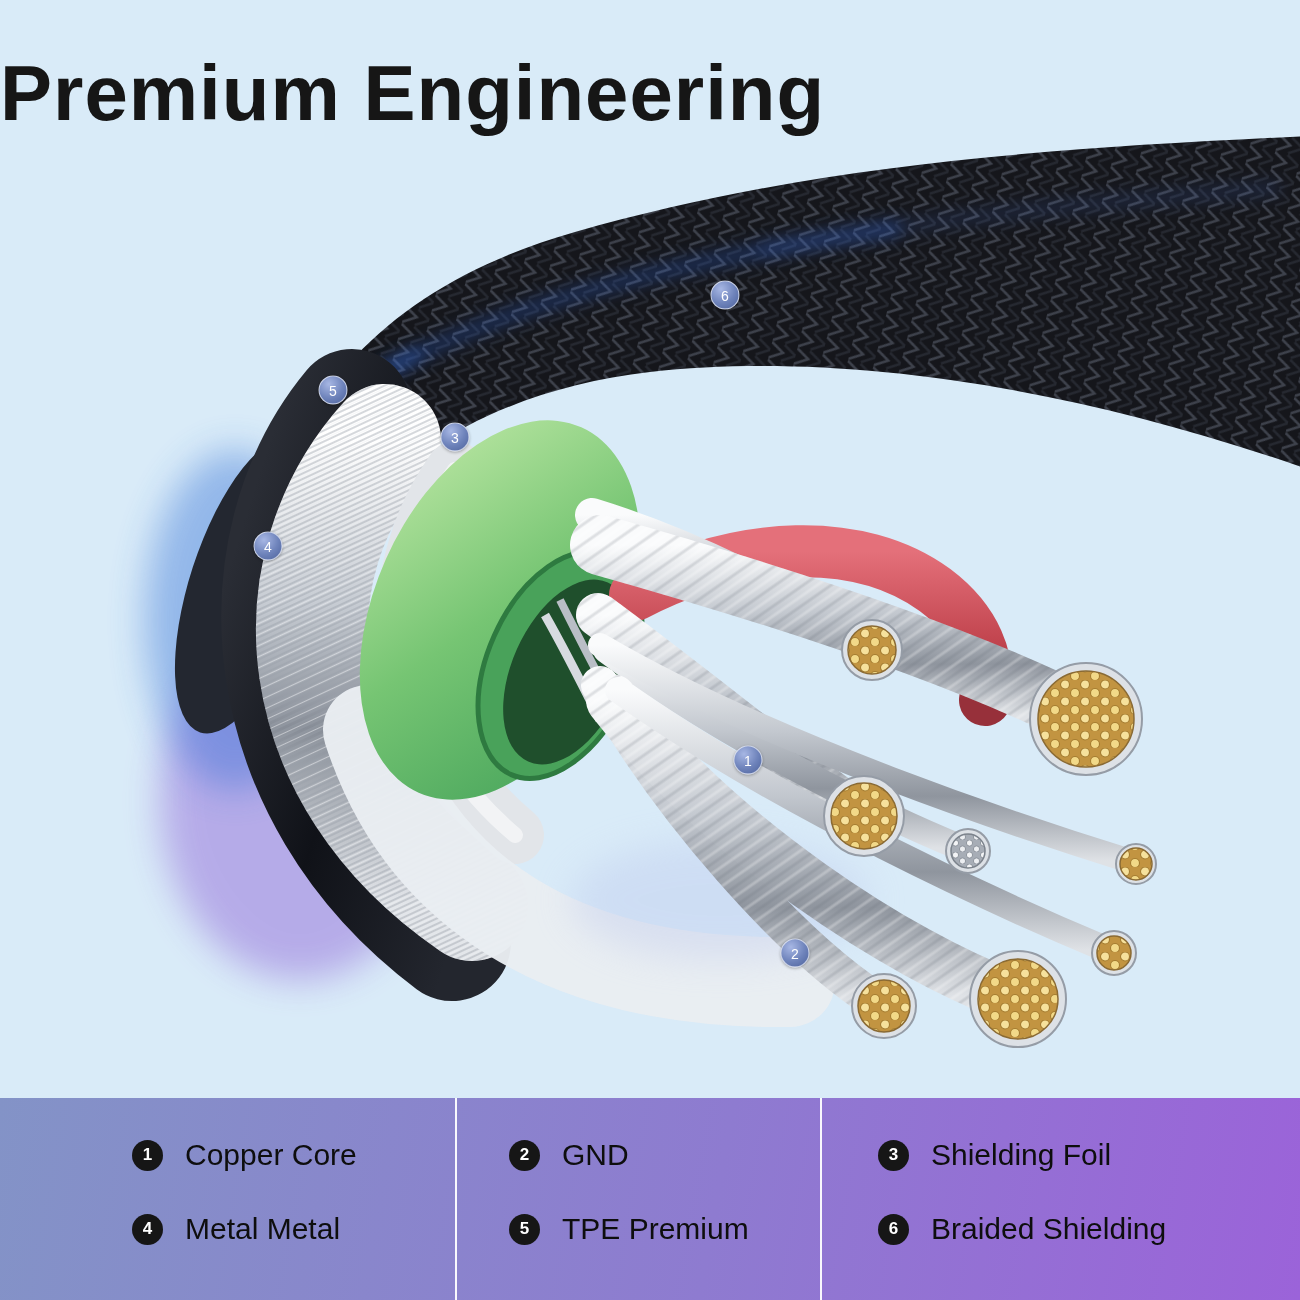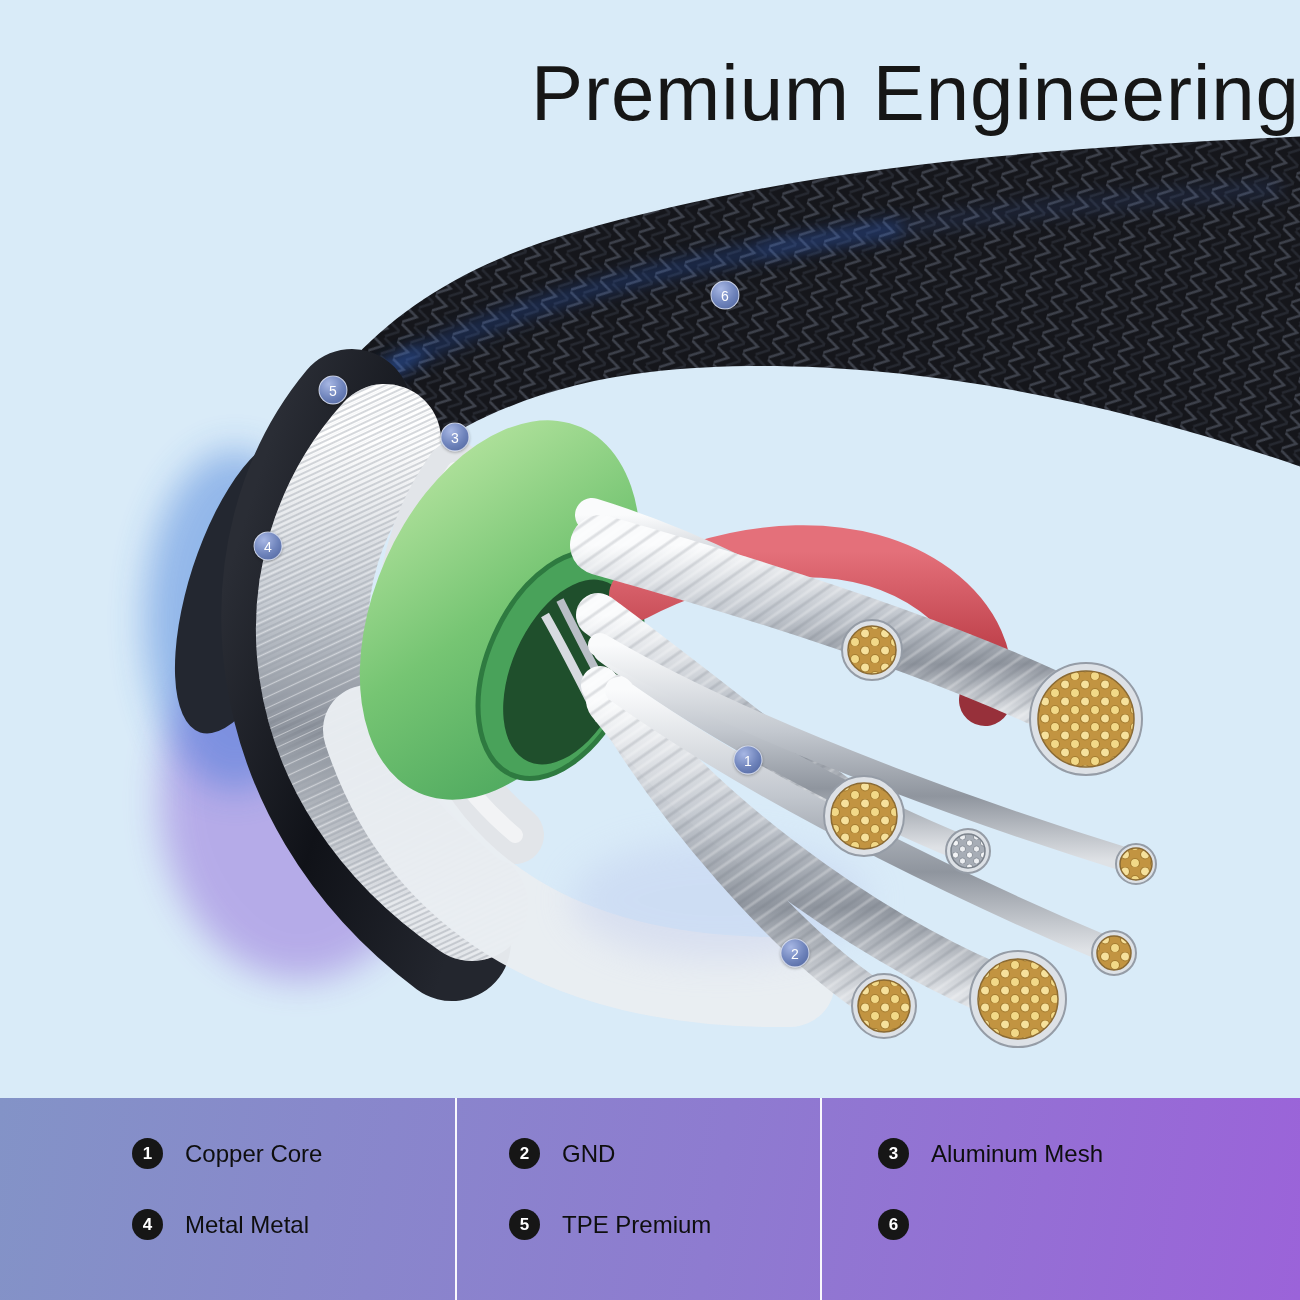--- a/index.html
+++ b/index.html
@@ -5,22 +5,22 @@
   html,body{margin:0;padding:0;}
   body{
     width:1300px;height:1300px;
     background:#d9ebf8;
     font-family:"Liberation Sans",sans-serif;
     overflow:hidden;
   }
   .page{position:relative;width:1300px;height:1300px;}
   .title{
     position:absolute;top:48px;left:0;width:100%;
-    text-align:right;margin:0;
-    font-size:78px;font-weight:400;color:#161616;letter-spacing:1px;
+    text-align:left;margin:0;
+    font-size:78px;font-weight:700;color:#161616;letter-spacing:1px;
     z-index:5;
   }
   .illustration{position:absolute;top:0;left:0;width:1300px;height:1098px;z-index:1;}
   .illustration svg{display:block;}
   .callout{
     position:absolute;z-index:4;
     width:27px;height:27px;border-radius:50%;
     background:radial-gradient(circle at 35% 28%, #a7b7e4 0%, #6d82ba 55%, #4d629b 100%);
     border:1px solid rgba(255,255,255,.65);
     color:#fff;font-size:14px;font-weight:400;
@@ -43,21 +43,21 @@
   .col2{width:363px;padding-left:52px;}
   .col3{width:478px;padding-left:56px;}
   .legend-divider{width:2px;height:100%;background:rgba(255,255,255,.95);}
   .legend-item{display:flex;align-items:center;gap:22px;}
   .legend-badge{
     width:31px;height:31px;border-radius:50%;flex:0 0 31px;
     background:#161616;color:#ffffff;
     font-size:17px;font-weight:700;
     display:flex;align-items:center;justify-content:center;
   }
-  .legend-label{font-size:24px;color:#0e0e0e;white-space:nowrap;}
+  .legend-label{font-size:30px;color:#0e0e0e;white-space:nowrap;}
 </style>
 </head>
 <body>
 
 <div class="page">
 
   <h1 class="title">Premium Engineering</h1>
 
   <div class="illustration">
     <svg width="1300" height="1098" viewBox="0 0 1300 1098">
@@ -245,21 +245,22 @@
       </div>
       <div class="legend-item">
         <span class="legend-badge">5</span>
         <span class="legend-label">TPE Premium</span>
       </div>
     </div>
     <div class="legend-divider"></div>
     <div class="legend-col col3">
       <div class="legend-item">
         <span class="legend-badge">3</span>
-        <span class="legend-label">Aluminum Mesh</span>
+        <span class="legend-label">Shielding Foil</span>
       </div>
       <div class="legend-item">
         <span class="legend-badge">6</span>
+        <span class="legend-label">Braided Shielding</span>
       </div>
     </div>
   </div>
 
 </div>
 
 </body></html>

